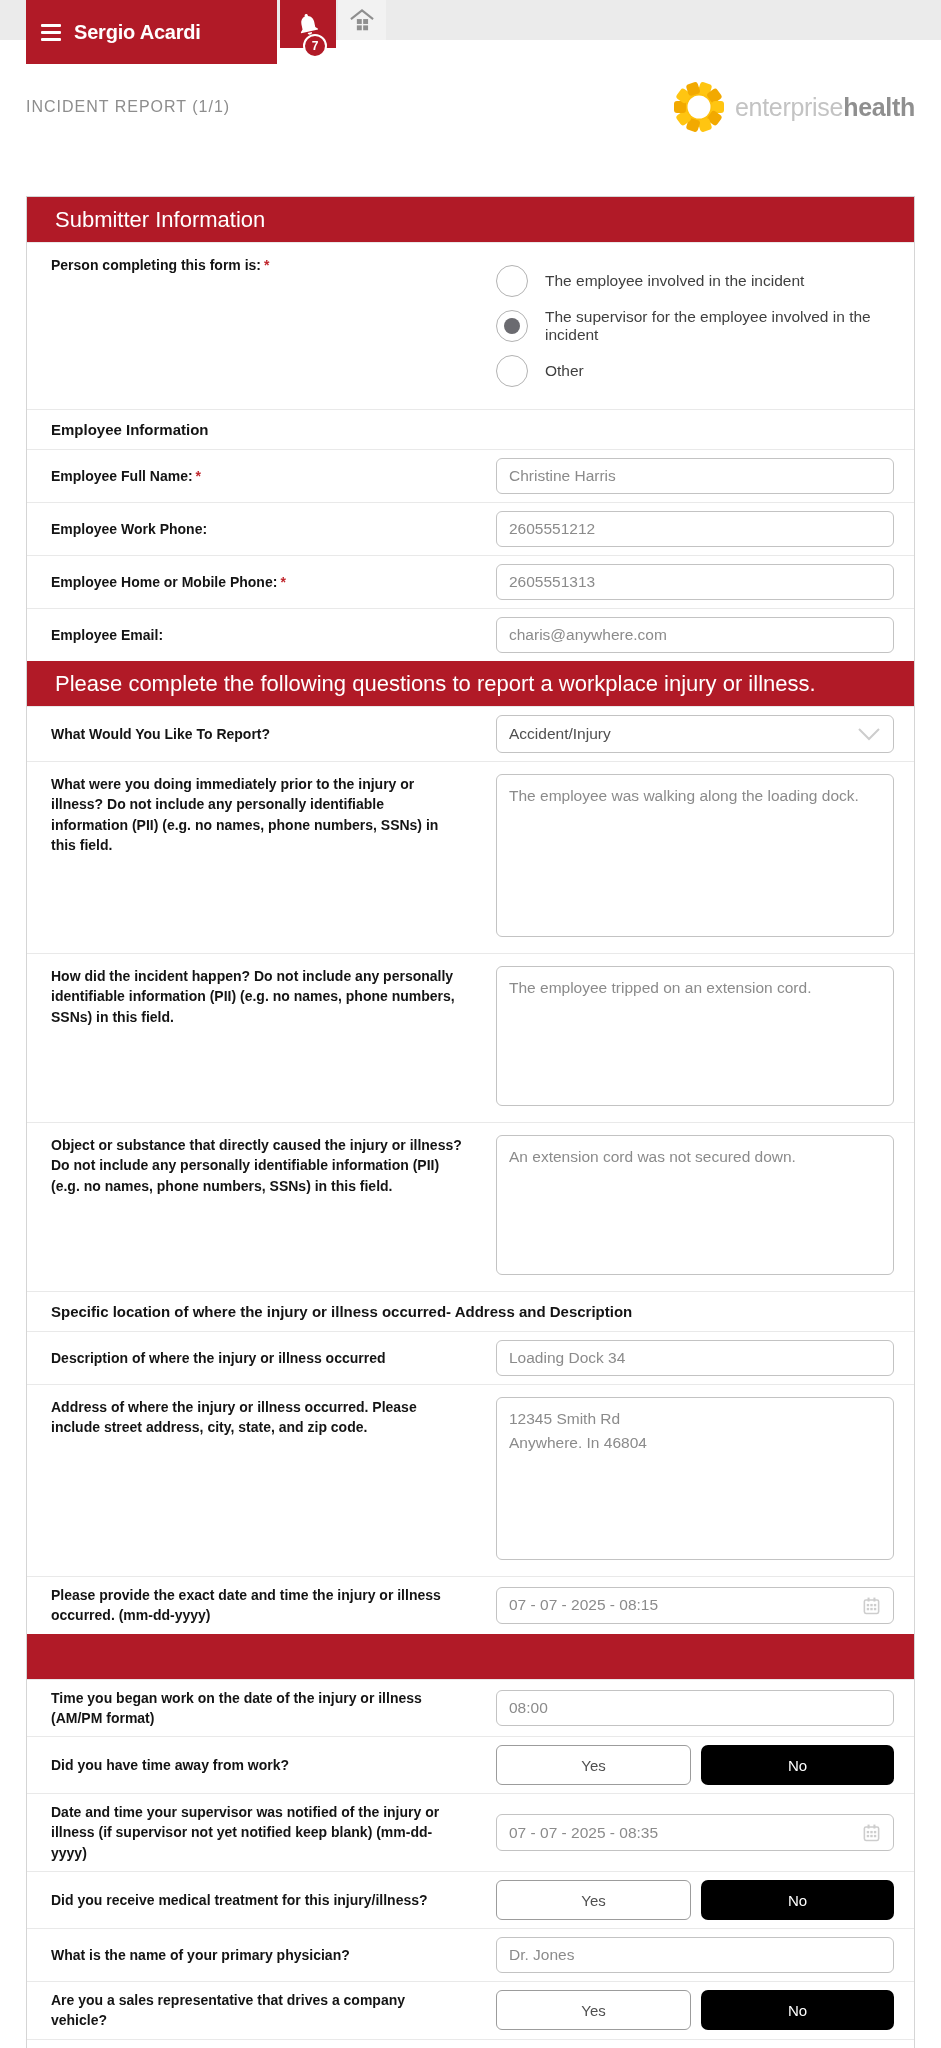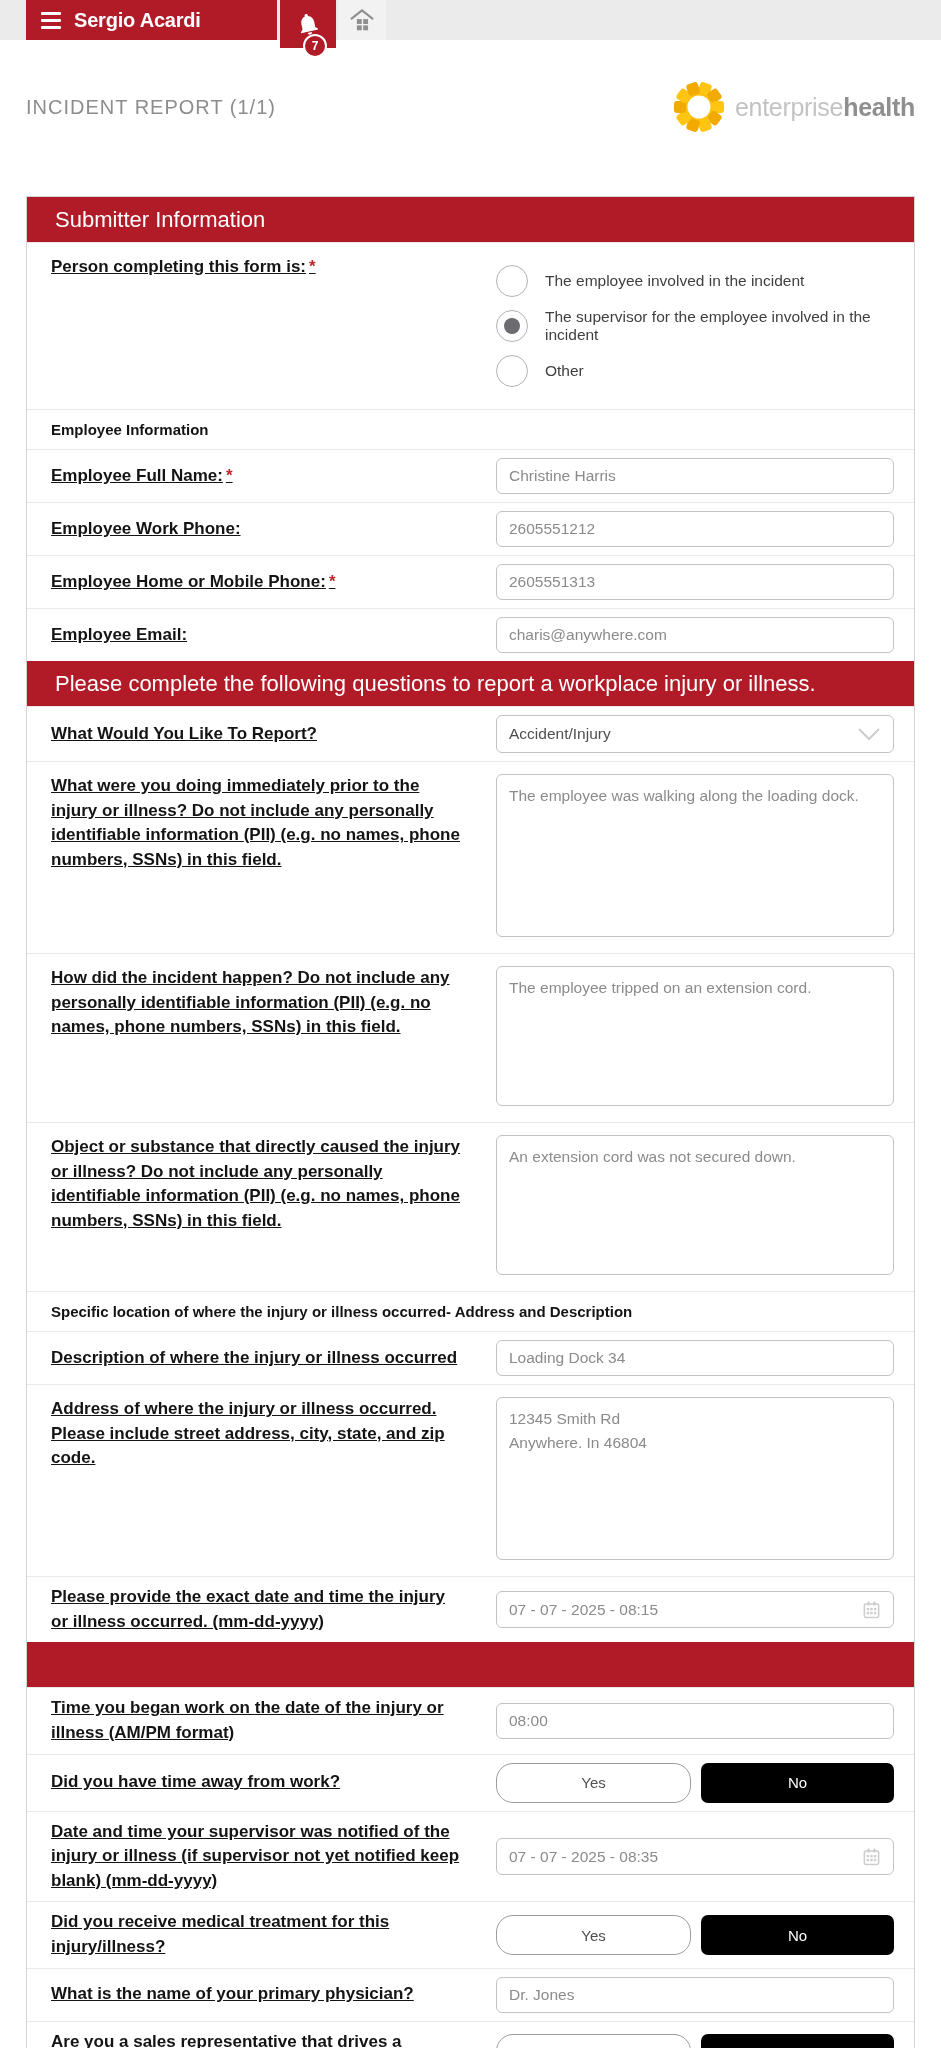--- a/index.html
+++ b/index.html
@@ -2,73 +2,73 @@
 <html><head>
 <meta charset="utf-8">
 <style>
   * { box-sizing: border-box; margin: 0; padding: 0; }
   html,body { width: 941px; background: #fff; font-family: "Liberation Sans", sans-serif; }
   body { height: 2048px; overflow: hidden; position: relative; }
 
   
   .topbar { position: relative; height: 48px; }
   .topbar-strip { position: absolute; top:0; left:0; right:0; height:40px; background:#ebebeb; }
-  .user-block { position:absolute; left:26px; top:0; width:251px; height:40px; background:#B11A27;
+  .user-block { position:absolute; left:26px; top:0; width:251px; height:64px; background:#B11A27;
     display:flex; align-items:center; gap:13px; padding:0 15px; cursor:pointer; }
   .hamburger { display:flex; flex-direction:column; gap:4px; }
   .hamburger i { display:block; width:20px; height:3px; background:#fff; border-radius:1px; }
   .user-name { color:#fff; font-weight:bold; font-size:20px; letter-spacing:-0.2px; }
   .bell-btn { position:absolute; left:280px; top:0; width:56px; height:48px; background:#B11A27;
     display:flex; align-items:center; justify-content:center; cursor:pointer; }
   .bell-btn svg { transform: rotate(-12deg); }
   .badge { position:absolute; left:303px; top:34px; width:24px; height:24px; border-radius:50%;
     background:#B11A27; border:2px solid #fff; color:#fff; font-size:12px; font-weight:bold;
     display:flex; align-items:center; justify-content:center; }
   .home-btn { position:absolute; left:338px; top:0; width:48px; height:40px; background:#f2f2f2;
     display:flex; align-items:center; justify-content:center; cursor:pointer; }
 
   
   .page-head { display:flex; justify-content:space-between; align-items:center; padding:32px 26px 0 26px; }
-  .page-title { color:#8d8d8d; font-size:20px; letter-spacing:1px; font-weight:400; }
+  .page-title { color:#8d8d8d; font-size:16px; letter-spacing:1px; font-weight:400; }
   .logo { display:flex; align-items:center; gap:9px; }
   .logo-text { font-size:25px; letter-spacing:-0.3px; }
   .logo-light { color:#c3c3c3; }
   .logo-bold { color:#8f8f8f; font-weight:bold; }
 
   
   .container { margin:62px 26px 0 26px; border:1px solid #d5d5d5; background:#fff; }
   .section-header { background:#B11A27; color:#fff; font-size:22px; font-weight:400;
     padding:0 28px; height:45px; display:flex; align-items:center; }
   .section-header.empty { height:45px; }
 
   .row { display:flex; align-items:center; border-top:1px solid #e9e9e9; padding:8px 20px 8px 24px; }
   .row:first-child { border-top:none; }
   .row.top { align-items:flex-start; padding-top:12px; padding-bottom:12px; }
-  .lbl { flex:1; padding-right:34px; font-weight:bold; font-size:17px; color:#141414; line-height:1.45;text-decoration:underline; }
+  .lbl { flex:1; padding-right:34px; font-weight:bold; font-size:14px; color:#141414; line-height:1.45; }
   .req { color:#C0272D; font-weight:bold; margin-left:3px; }
   .fld { width:398px; flex:none; }
   .subheading { border-top:1px solid #e9e9e9; padding:11px 24px; font-weight:bold; font-size:15px; color:#141414; }
 
   .box { width:100%; height:36px; border:1.5px solid #c3c3c3; border-radius:6px; padding:16px 12px;
     font-size:15.5px; color:#8b8b8b; background:#fff; font-family:"Liberation Sans", sans-serif; }
   textarea.box { height:163px; padding-top:9px; resize:none; line-height:1.55; }
   textarea.tall { height:140px; }
   .select-box { display:flex; justify-content:space-between; align-items:center; height:38px; color:#4f4f4f; cursor:pointer; }
   .date-box { display:flex; justify-content:space-between; align-items:center; height:37px; cursor:pointer; }
   .date-box .val { color:#8b8b8b; font-size:15.5px; }
 
   .radio-group { display:flex; flex-direction:column; gap:11px; padding:10px 0; }
   .radio-opt { display:flex; align-items:center; gap:17px; cursor:pointer; }
   .radio-circle { width:32px; height:32px; border:1.5px solid #b3b3b3; border-radius:50%; flex:none;
     position:relative; background:#fff; }
   .radio-opt.selected .radio-circle::after { content:''; position:absolute; inset:7px; border-radius:50%; background:#6b6b70; }
   .radio-label { font-size:15.5px; color:#3f3f3f; }
 
   .yesno { display:flex; gap:10px; }
-  .btn-yes { flex:1; height:40px; border:1.5px solid #9c9c9c; border-radius:17px; background:#fff;
+  .btn-yes { flex:1; height:40px; border:1.5px solid #9c9c9c; border-radius:6px; background:#fff;
     color:#4f4f4f; font-size:15px; display:flex; align-items:center; justify-content:center; cursor:pointer; }
   .btn-no { flex:1; height:40px; border:none; border-radius:7px; background:#000000;
     color:#fff; font-size:15px; display:flex; align-items:center; justify-content:center; cursor:pointer; }
 
   .note-row { border-top:1px solid #e9e9e9; padding:18px 24px 30px 24px; font-size:15.5px; color:#4a4a4a; }
   .note-row .req { font-size:17px; margin:0 4px 0 0; }
 </style>
 </head>
 <body>
 

